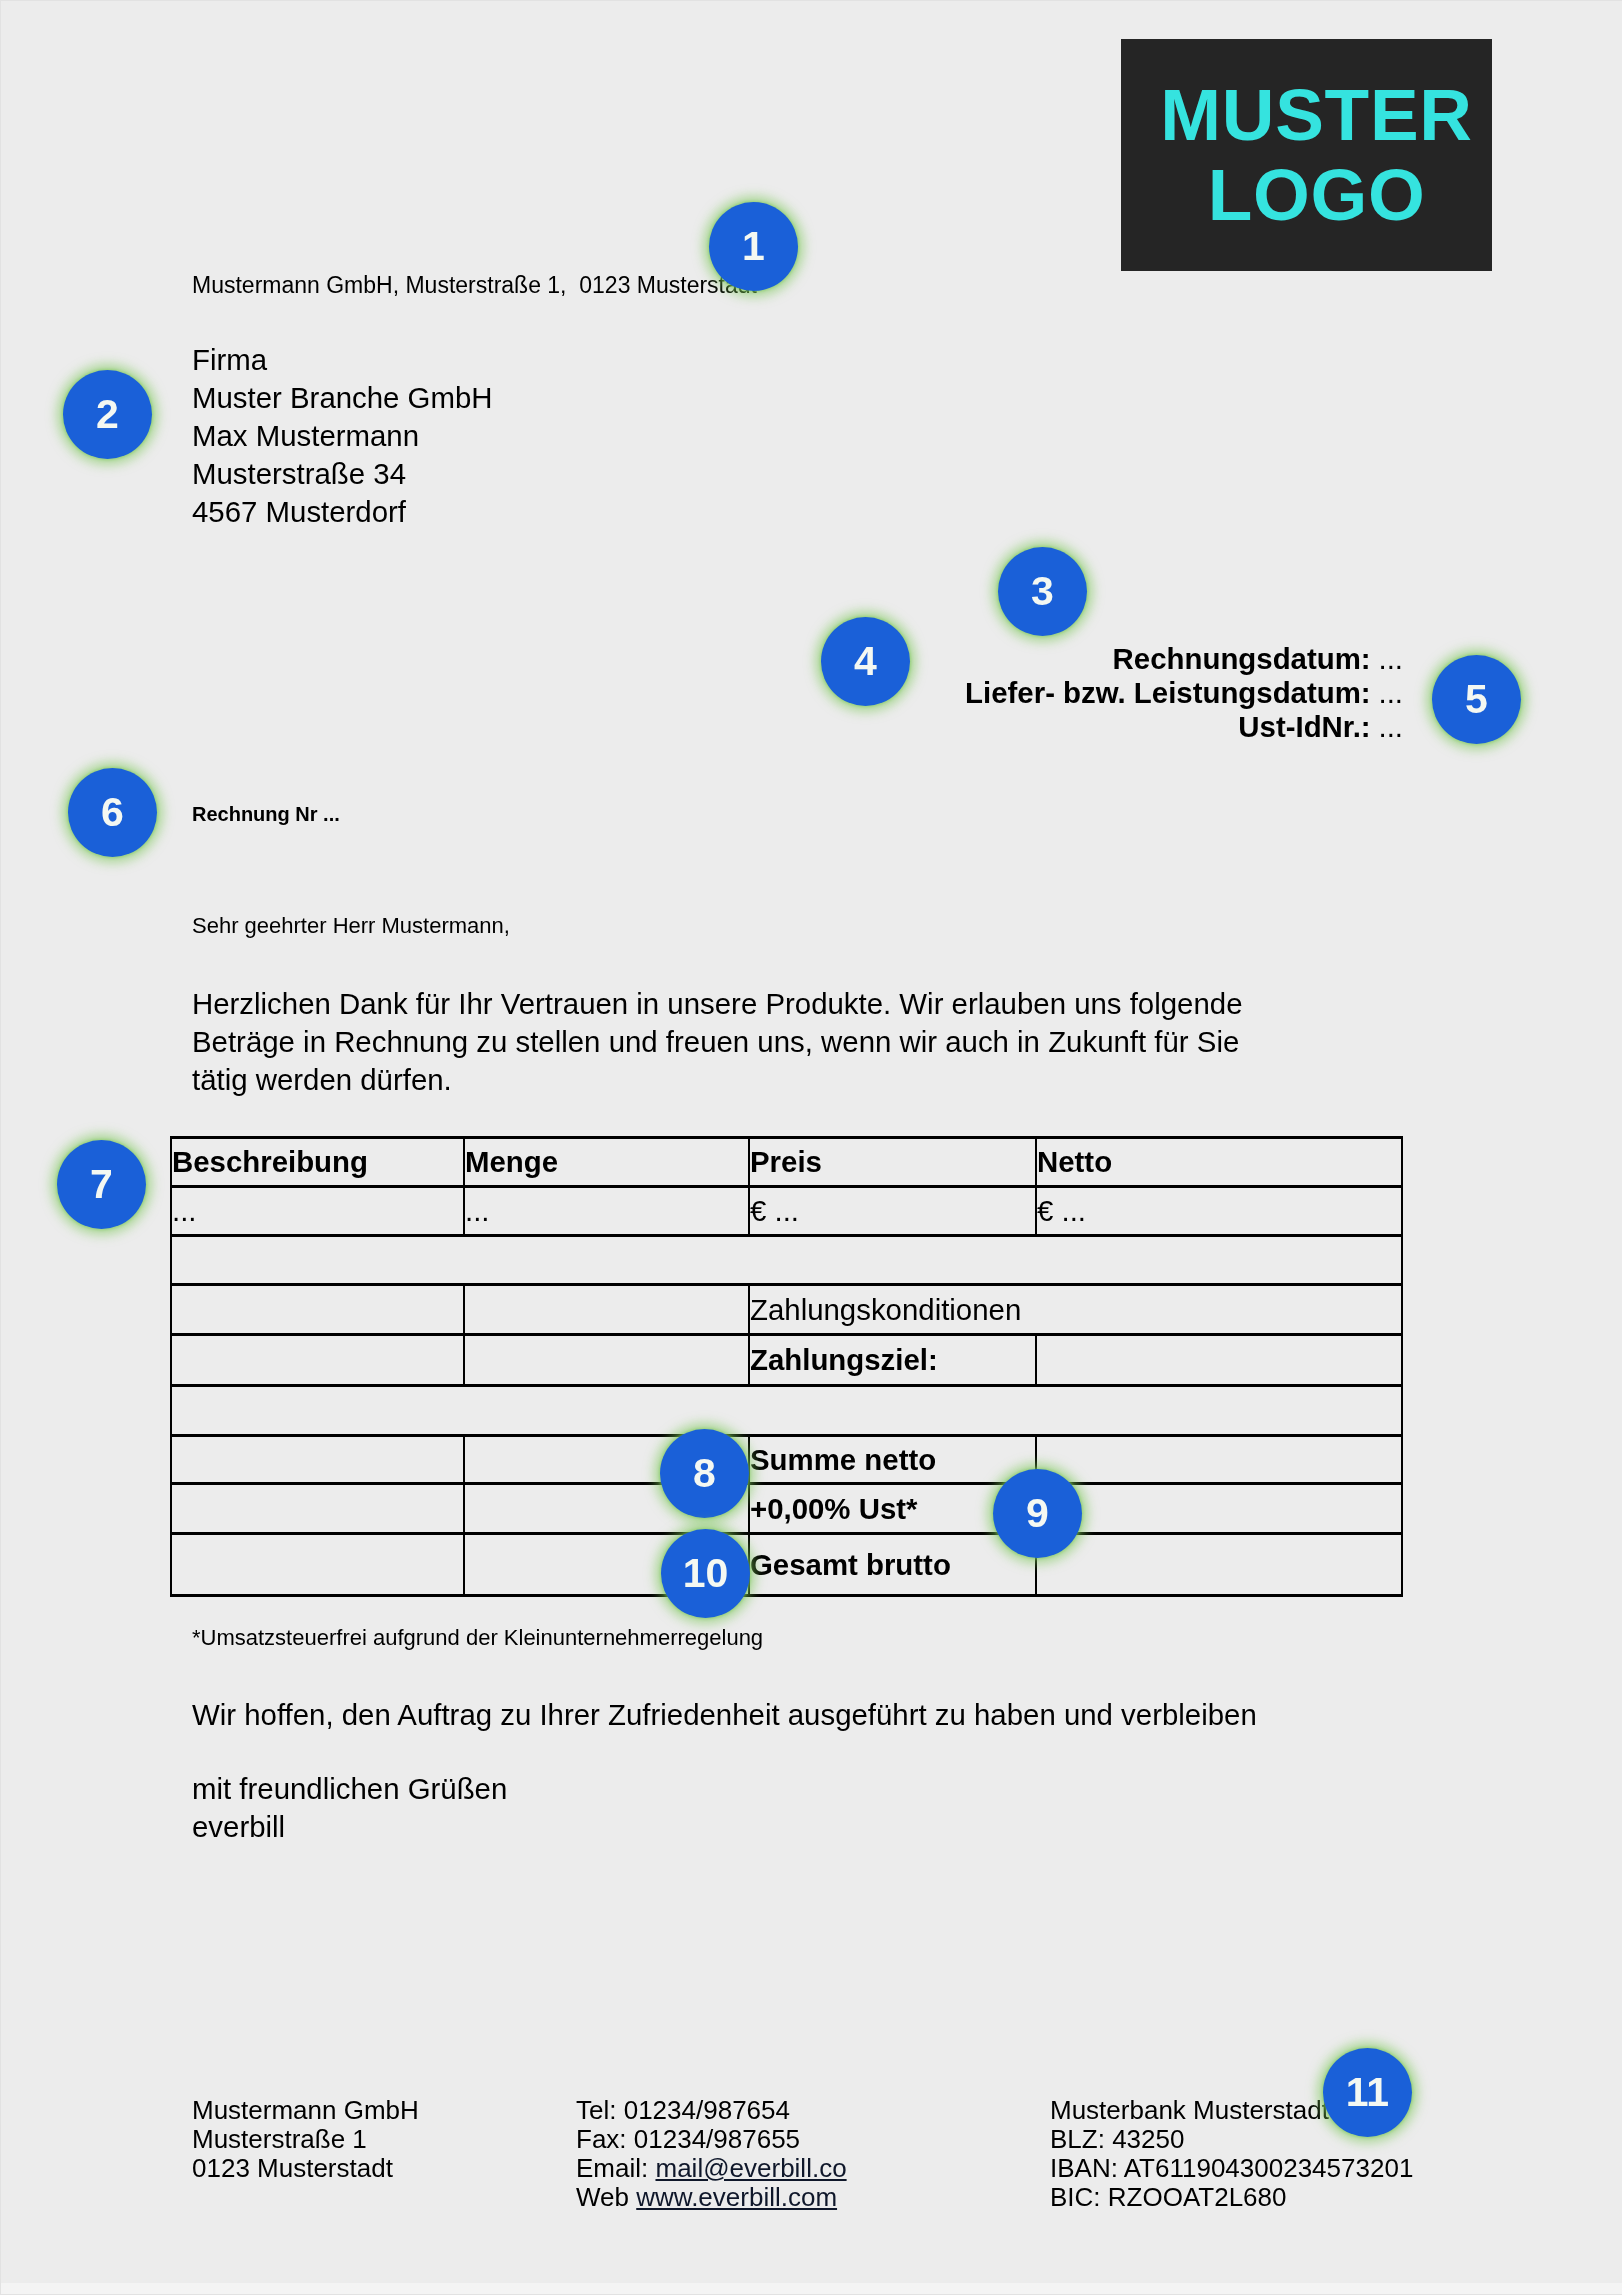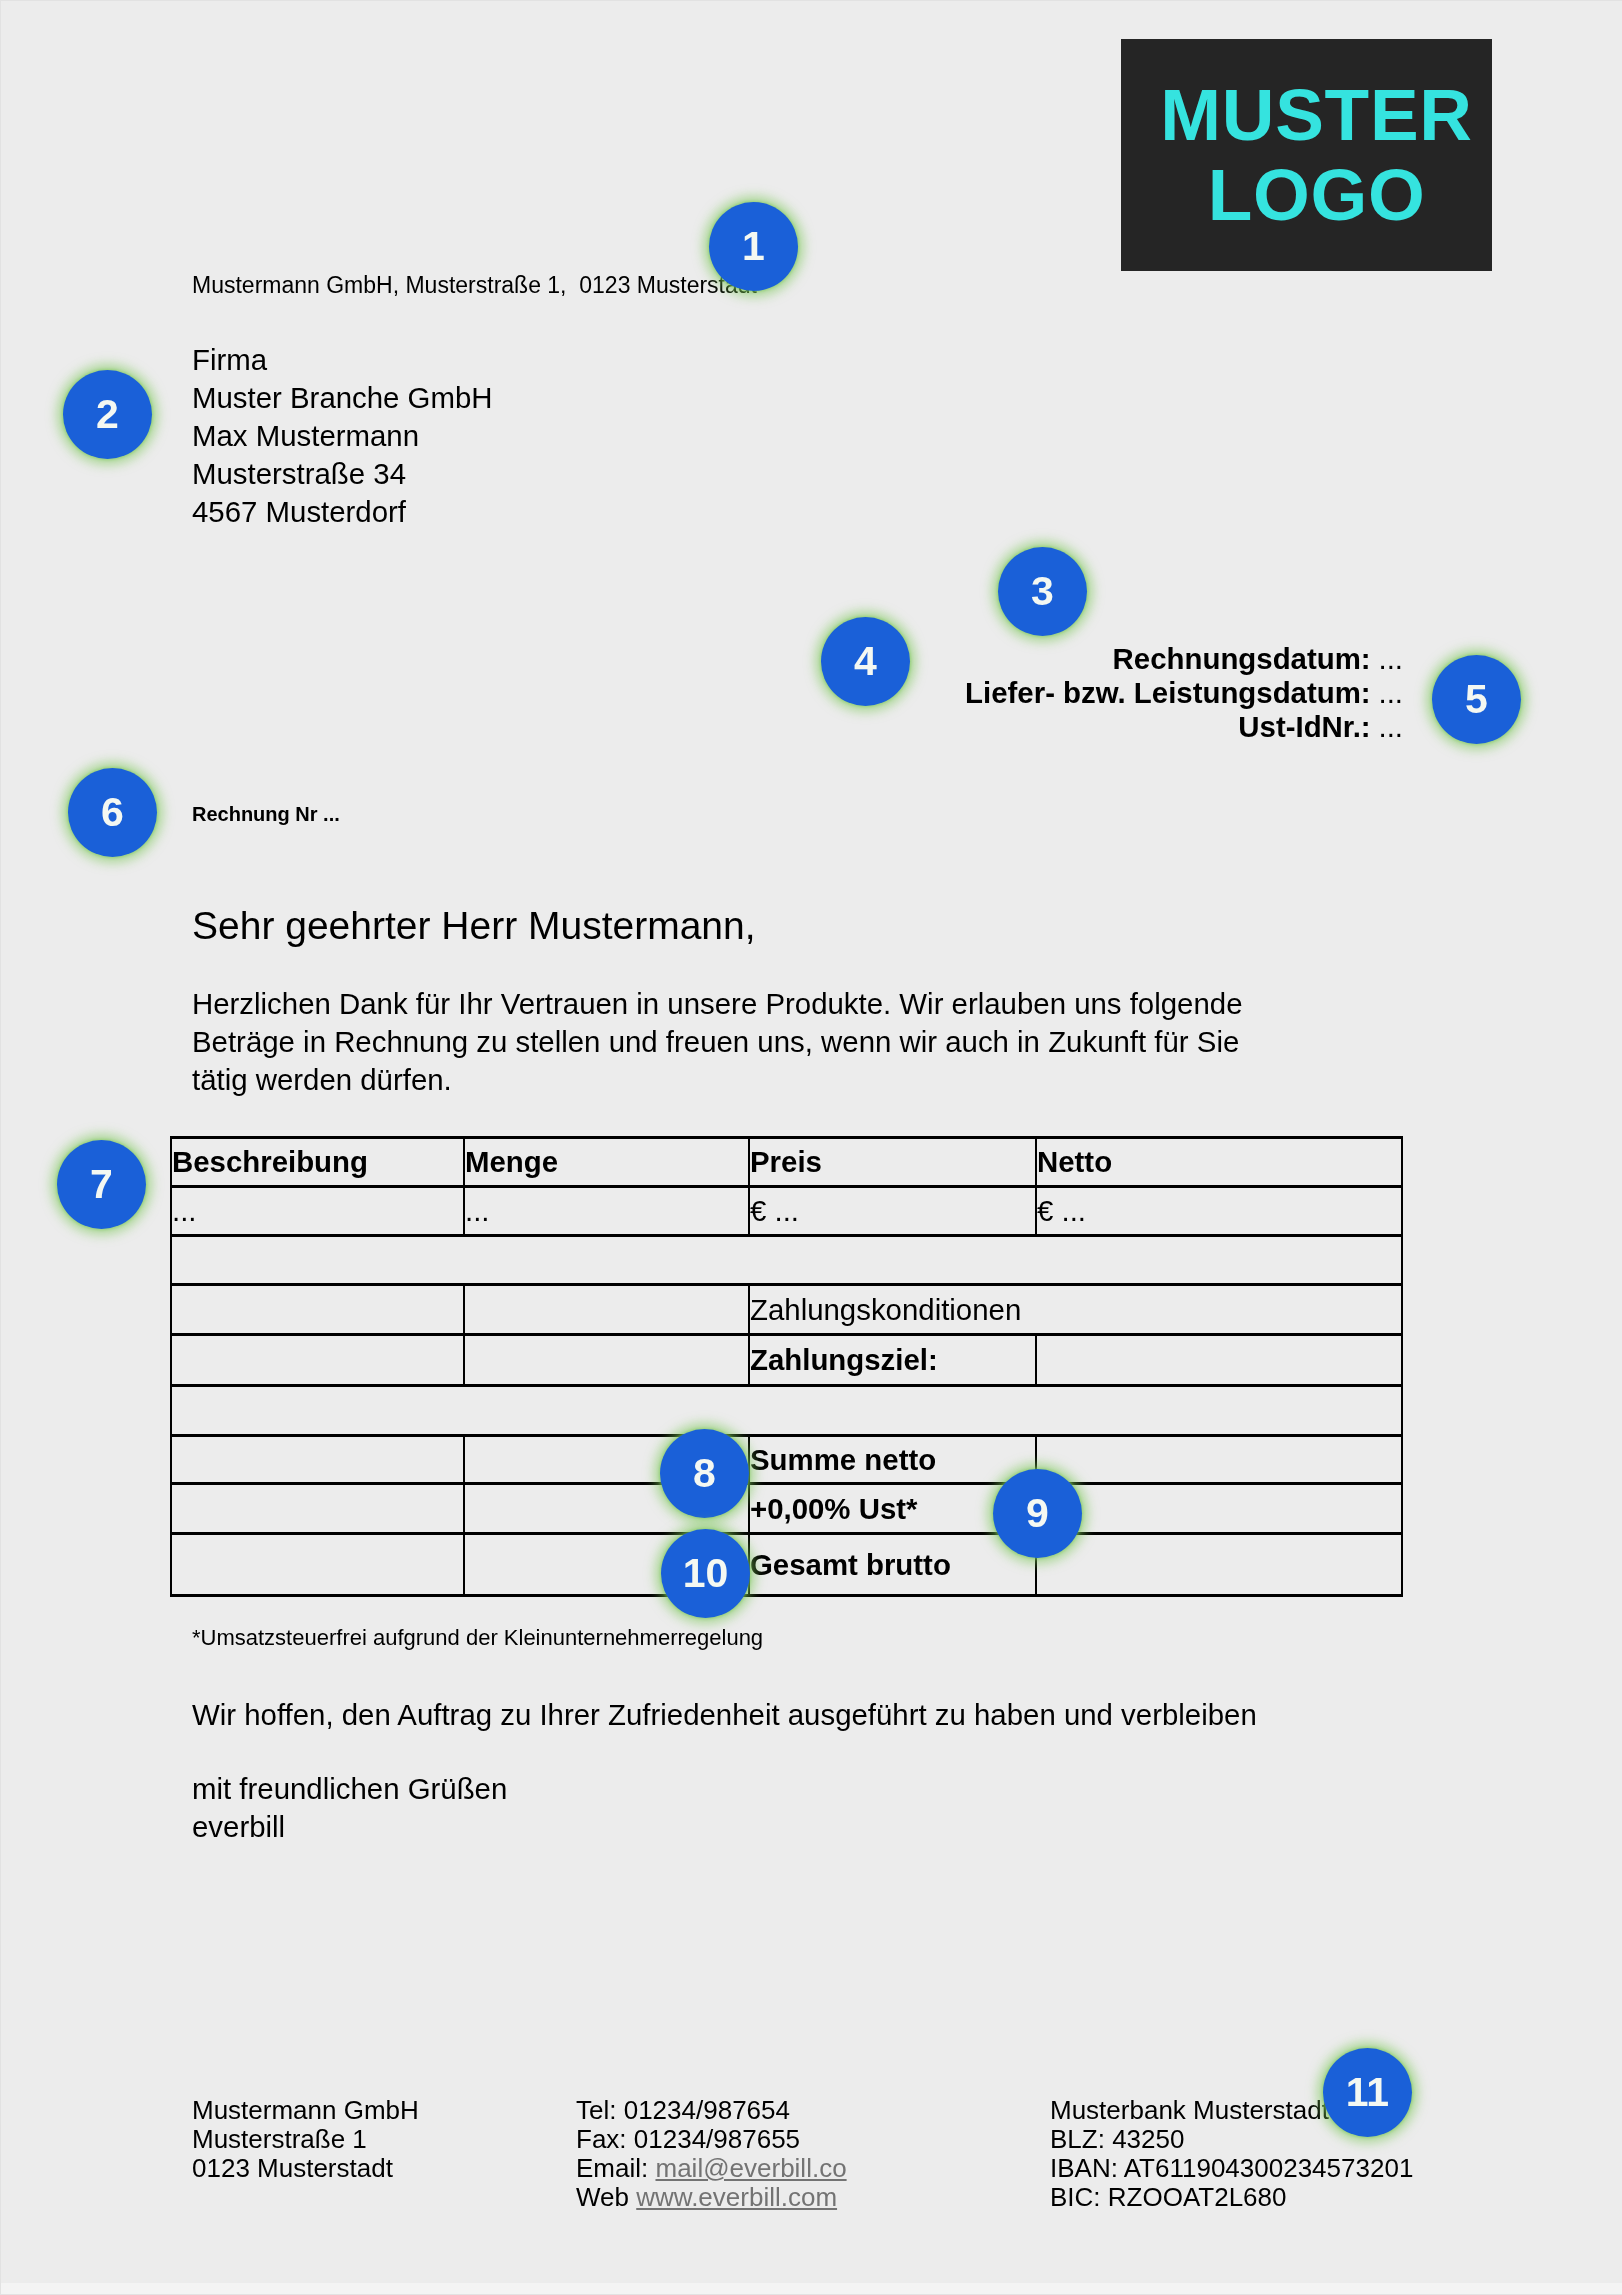--- a/index.html
+++ b/index.html
@@ -18,21 +18,21 @@
   
   .sender-line{left:171px;top:271px;font-size:23px;line-height:26px;}
   
   .recipient{left:171px;top:340px;font-size:29.4px;line-height:38px;}
   
   .meta{right:219px;top:611px;text-align:right;font-size:29.4px;line-height:34px;margin-top:30px;}
   .meta .lbl{font-weight:700;}
   .meta .val{margin-left:7.9px;font-weight:400;}
   
   .title{left:171px;top:796px;font-size:20px;font-weight:700;line-height:34px;}
-  .salutation{left:171px;top:906px;font-size:39px;line-height:38px;}
+  .salutation{left:171px;top:906px;font-size:22px;line-height:38px;}
   .bodytext{left:171px;top:984px;font-size:29.4px;line-height:38px;}
   
   table.items{
     position:absolute;left:169px;top:1135px;width:1232px;
     border-collapse:collapse;table-layout:fixed;
   }
   table.items td,table.items th{
     border-top:3.3px solid #000;border-bottom:3.3px solid #000;
     border-left:2px solid #000;border-right:2px solid #000;
     font-size:29.4px;padding:0 0 0 0;text-align:left;vertical-align:middle;
@@ -42,21 +42,21 @@
   .bold{font-weight:700;border-radius:7px;}
   
   .footnote{left:171px;top:1623px;font-size:22px;line-height:27.5px;}
   .closing{left:171px;top:1695px;font-size:29.4px;line-height:38px;}
   .signoff{left:171px;top:1769px;font-size:29.4px;line-height:38px;}
   
   .footer-col{top:2095px;font-size:26px;line-height:29px;}
   .footer-col1{left:171px;}
   .footer-col2{left:555px;}
   .footer-col3{left:1029px;}
-  .link{color:#737373;text-decoration:underline;cursor:pointer;}
+  .link{color:#0f172a;text-decoration:underline;cursor:pointer;}
   
   .marker{
     position:absolute;width:89px;height:89px;border-radius:50%;
     background:#1a60d8;display:flex;align-items:center;justify-content:center;
     color:#f4f8f2;font-weight:700;font-size:41px;
     box-shadow:0 0 10.5px 5.9px rgba(121,199,83,0.55),0 0 2.6px 1.3px rgba(121,199,83,0.45);
     z-index:5;
   }
   .bottom-edge{left:0;top:2282px;width:1623px;height:11.8px;background:#f6f6f6;opacity:.85;}
 </style>

